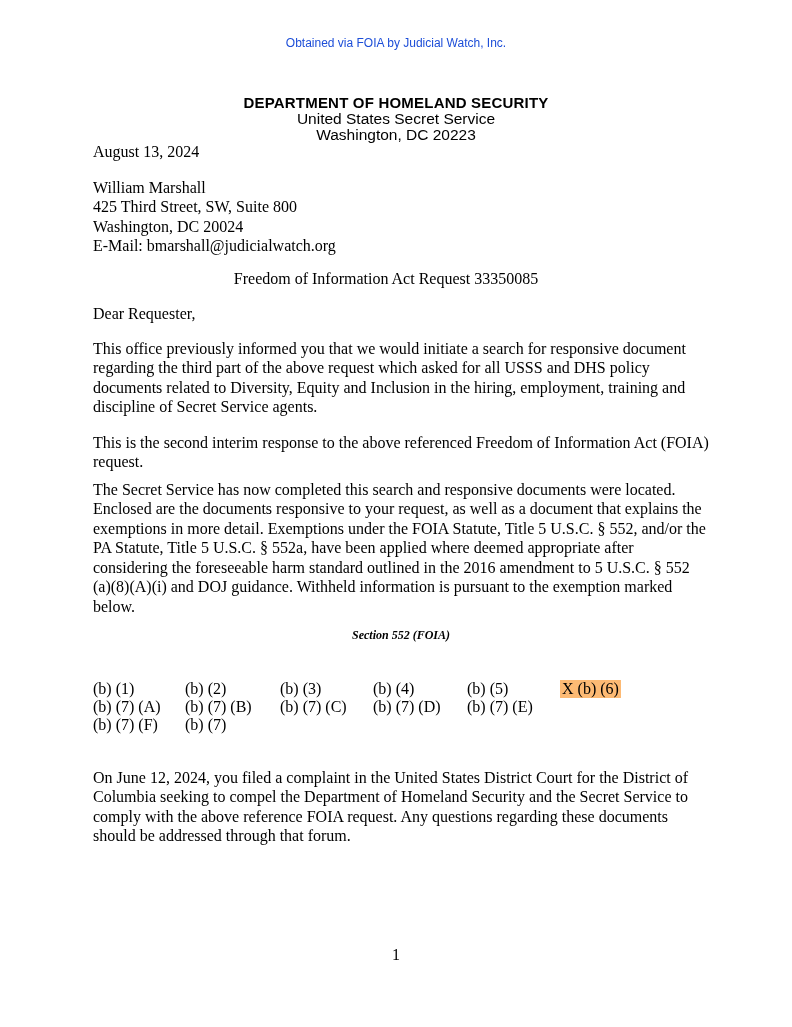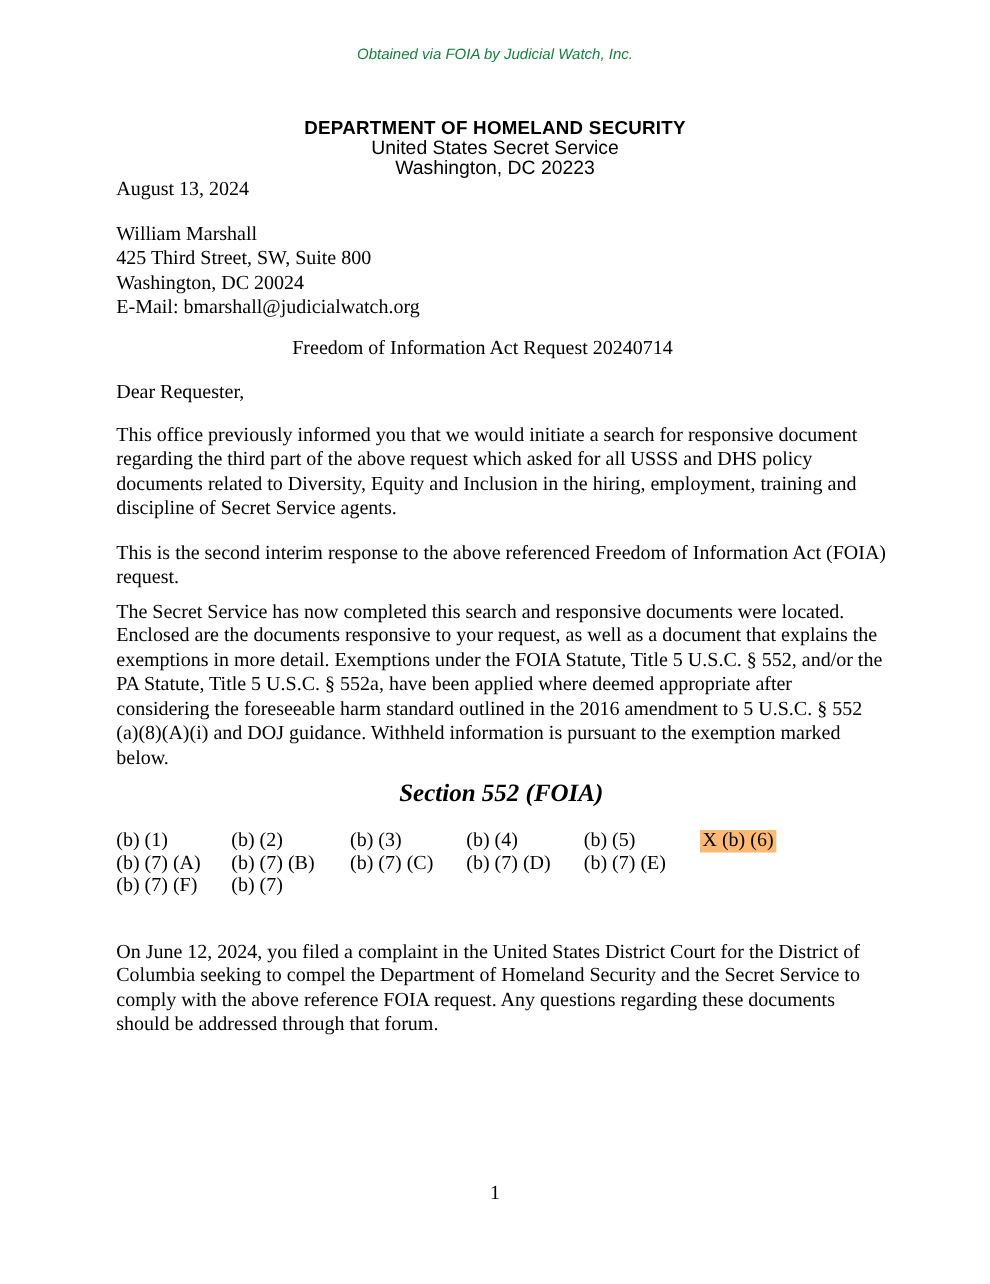--- a/index.html
+++ b/index.html
@@ -64,24 +64,24 @@
   }
   .salutation   { margin-top: 16px; }
   p.para {
     margin: 16px 0 0 0;
     max-width: 616px;
   }
   p.para.p2 { margin-top: 15px; }
   p.para.p3 { margin-top: 8px; }
   p.para.closing { margin-top: 34px; }
   .section-heading {
-    margin: 10px 0 0 0;
+    margin: 10px 0 16px 0;
     width: 100%;
     text-align: center;
-    font-size: 20px;
+    font-size: 12px;
     font-weight: bold;
     font-style: italic;
     line-height: 19.5px;
   }
   .exemption-grid {
     margin-top: 18px;
   }
   .exemption-row {
     display: grid;
     grid-template-columns: 92px 95px 93px 94px 93px auto;
@@ -101,40 +101,40 @@
     width: 100%;
     text-align: center;
     font-size: 16px;
   }
 </style>
 </head>
 <body>
 
 <div class="page">
 
-  <div class="watermark" style="color: #15803d; font-style: italic;">Obtained via FOIA by Judicial Watch, Inc.</div>
+  <div class="watermark" style="color: #1d4ed8;">Obtained via FOIA by Judicial Watch, Inc.</div>
 
   <header class="letterhead">
     <div class="dept">DEPARTMENT OF HOMELAND SECURITY</div>
     <div class="agency">United States Secret Service</div>
     <div class="city">Washington, DC 20223</div>
   </header>
 
   <main class="content">
 
     <div class="date-line">August 13, 2024</div>
 
     <div class="recipient">
       <div>William Marshall</div>
       <div>425 Third Street, SW, Suite 800</div>
       <div>Washington, DC 20024</div>
       <div>E-Mail: bmarshall@judicialwatch.org</div>
     </div>
 
-    <div class="subject-line">Freedom of Information Act Request 20240714</div>
+    <div class="subject-line">Freedom of Information Act Request 33350085</div>
 
     <div class="salutation">Dear Requester,</div>
 
     <p class="para p2">This office previously informed you that we would initiate a search for responsive document regarding the third part of the above request which asked for all USSS and DHS policy documents related to Diversity, Equity and Inclusion in the hiring, employment, training and discipline of Secret Service agents.</p>
 
     <p class="para p1">This is the second interim response to the above referenced Freedom of Information Act (FOIA) request.</p>
 
     <p class="para p3">The Secret Service has now completed this search and responsive documents were located. Enclosed are the documents responsive to your request, as well as a document that explains the exemptions in more detail. Exemptions under the FOIA Statute, Title 5 U.S.C. § 552, and/or the PA Statute, Title 5 U.S.C. § 552a, have been applied where deemed appropriate after considering the foreseeable harm standard outlined in the 2016 amendment to 5 U.S.C. § 552 (a)(8)(A)(i) and DOJ guidance.  Withheld information is pursuant to the exemption marked below.</p>
 
     <h2 class="section-heading">Section 552 (FOIA)</h2>

